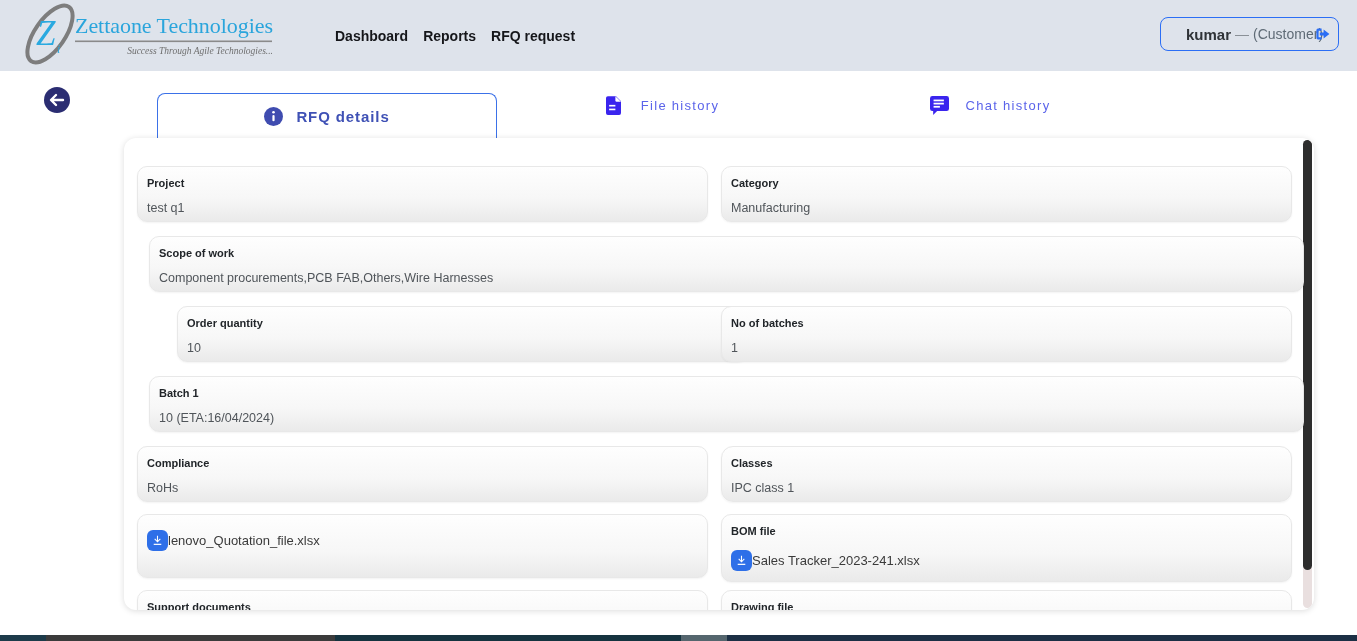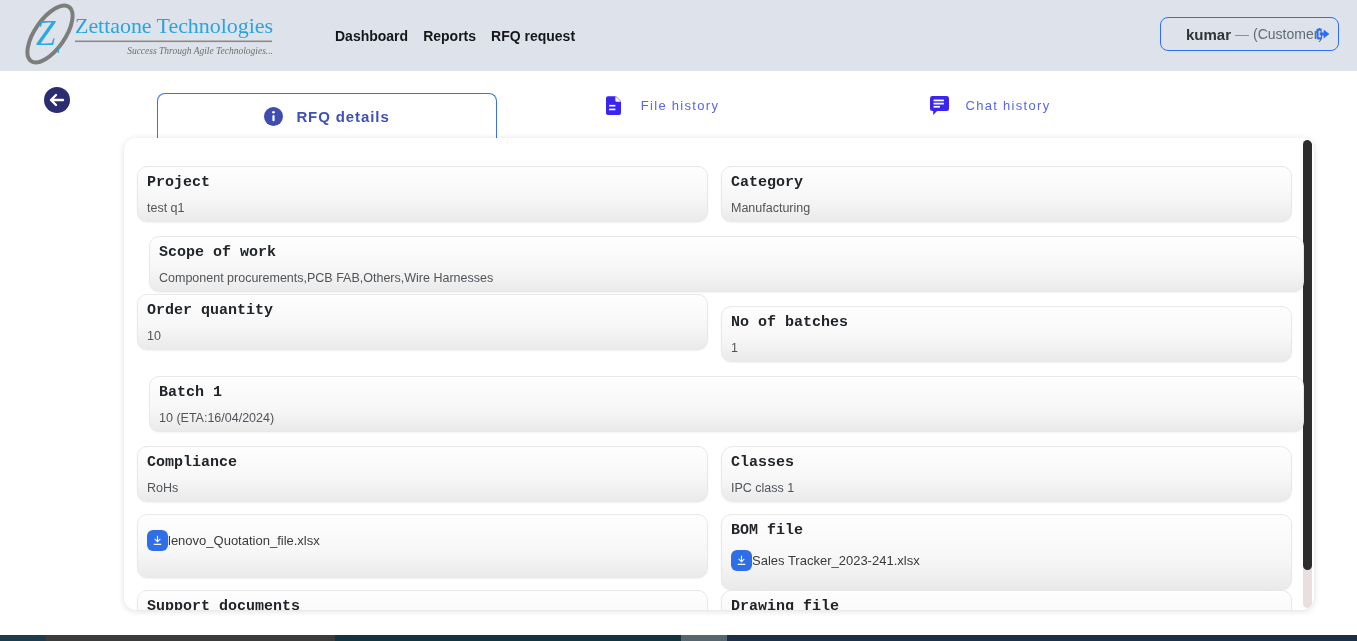--- a/index.html
+++ b/index.html
@@ -33,21 +33,21 @@
   
   .panel { position:absolute; left:124px; top:138px; width:1190px; height:472px;
     background:#fff; border-radius:12px; box-shadow:0 1px 6px rgba(0,0,0,0.14); overflow:hidden; }
   .track { position:absolute; left:1179px; top:2px; width:9px; height:468px; background:#e9dfdf; border-radius:5px; }
   .thumb { position:absolute; left:1179px; top:2px; width:9px; height:430px; background:#2d2d2d; border-radius:5px; }
 
   .card { position:absolute; border:1px solid #e8e8e8; border-radius:10px;
     background:linear-gradient(180deg,#fefefe 0%,#f7f7f7 58%,#eaeaea 100%);
     box-shadow:0 1px 2px rgba(0,0,0,0.05);
     padding:6px 16px 0 9px; }
-  .card h4 { font-size:15px; font-weight:700; color:#212529; line-height:20px;font-family:Liberation Mono, monospace; }
+  .card h4 { font-size:11px; font-weight:700; color:#212529; line-height:20px; }
   .card .val { font-size:12.5px; color:#50555a; line-height:14px; margin-top:8px; }
   .cL { left:13px; width:571px; }
   .cR { left:597px; width:571px; }
   .cF { left:25px; width:1155px; }
   .h56 { height:56px; }
   .filerow { display:flex; align-items:center; margin-top:9px; }
   .dlbtn { width:21px; height:21px; border-radius:6px; background:#2e6fe8; display:flex;
     align-items:center; justify-content:center; }
   .fname { font-size:13px; color:#3a3a3a; }
 
@@ -128,21 +128,21 @@
   <div class="card cR h56" style="top:28px;">
       <h4>Category</h4>
       <div class="val">Manufacturing</div>
     </div>
 
   <div class="card cF h56" style="top:98px;">
       <h4>Scope of work</h4>
       <div class="val">Component procurements,PCB FAB,Others,Wire Harnesses</div>
     </div>
 
-  <div class="card cL h56" style="top:156px;">
+  <div class="card cL h56" style="top:168px;margin-left:40px;">
       <h4>Order quantity</h4>
       <div class="val">10</div>
     </div>
   <div class="card cR h56" style="top:168px;">
       <h4>No of batches</h4>
       <div class="val">1</div>
     </div>
 
   <div class="card cF h56" style="top:238px;">
       <h4>Batch 1</h4>
@@ -162,21 +162,21 @@
     <div class="filerow">
       <div class="dlbtn">
           <svg width="13" height="13" viewBox="0 0 24 24">
             <path fill="#fff" d="M11 3h2v9l3.5-3.5 1.4 1.4L12 15.8 6.1 9.9l1.4-1.4L11 12V3z"></path>
             <rect x="5" y="18" width="14" height="2.2" fill="#fff"></rect>
           </svg>
         </div>
       <span class="fname">lenovo_Quotation_file.xlsx</span>
     </div>
   </div>
-  <div class="card cR" style="top:376px; height:76px;">
+  <div class="card cR" style="top:376px; height:68px;">
       <h4>BOM file</h4>
     <div class="filerow">
       <div class="dlbtn">
           <svg width="13" height="13" viewBox="0 0 24 24">
             <path fill="#fff" d="M11 3h2v9l3.5-3.5 1.4 1.4L12 15.8 6.1 9.9l1.4-1.4L11 12V3z"></path>
             <rect x="5" y="18" width="14" height="2.2" fill="#fff"></rect>
           </svg>
         </div>
       <span class="fname">Sales Tracker_2023-241.xlsx</span>
     </div>

